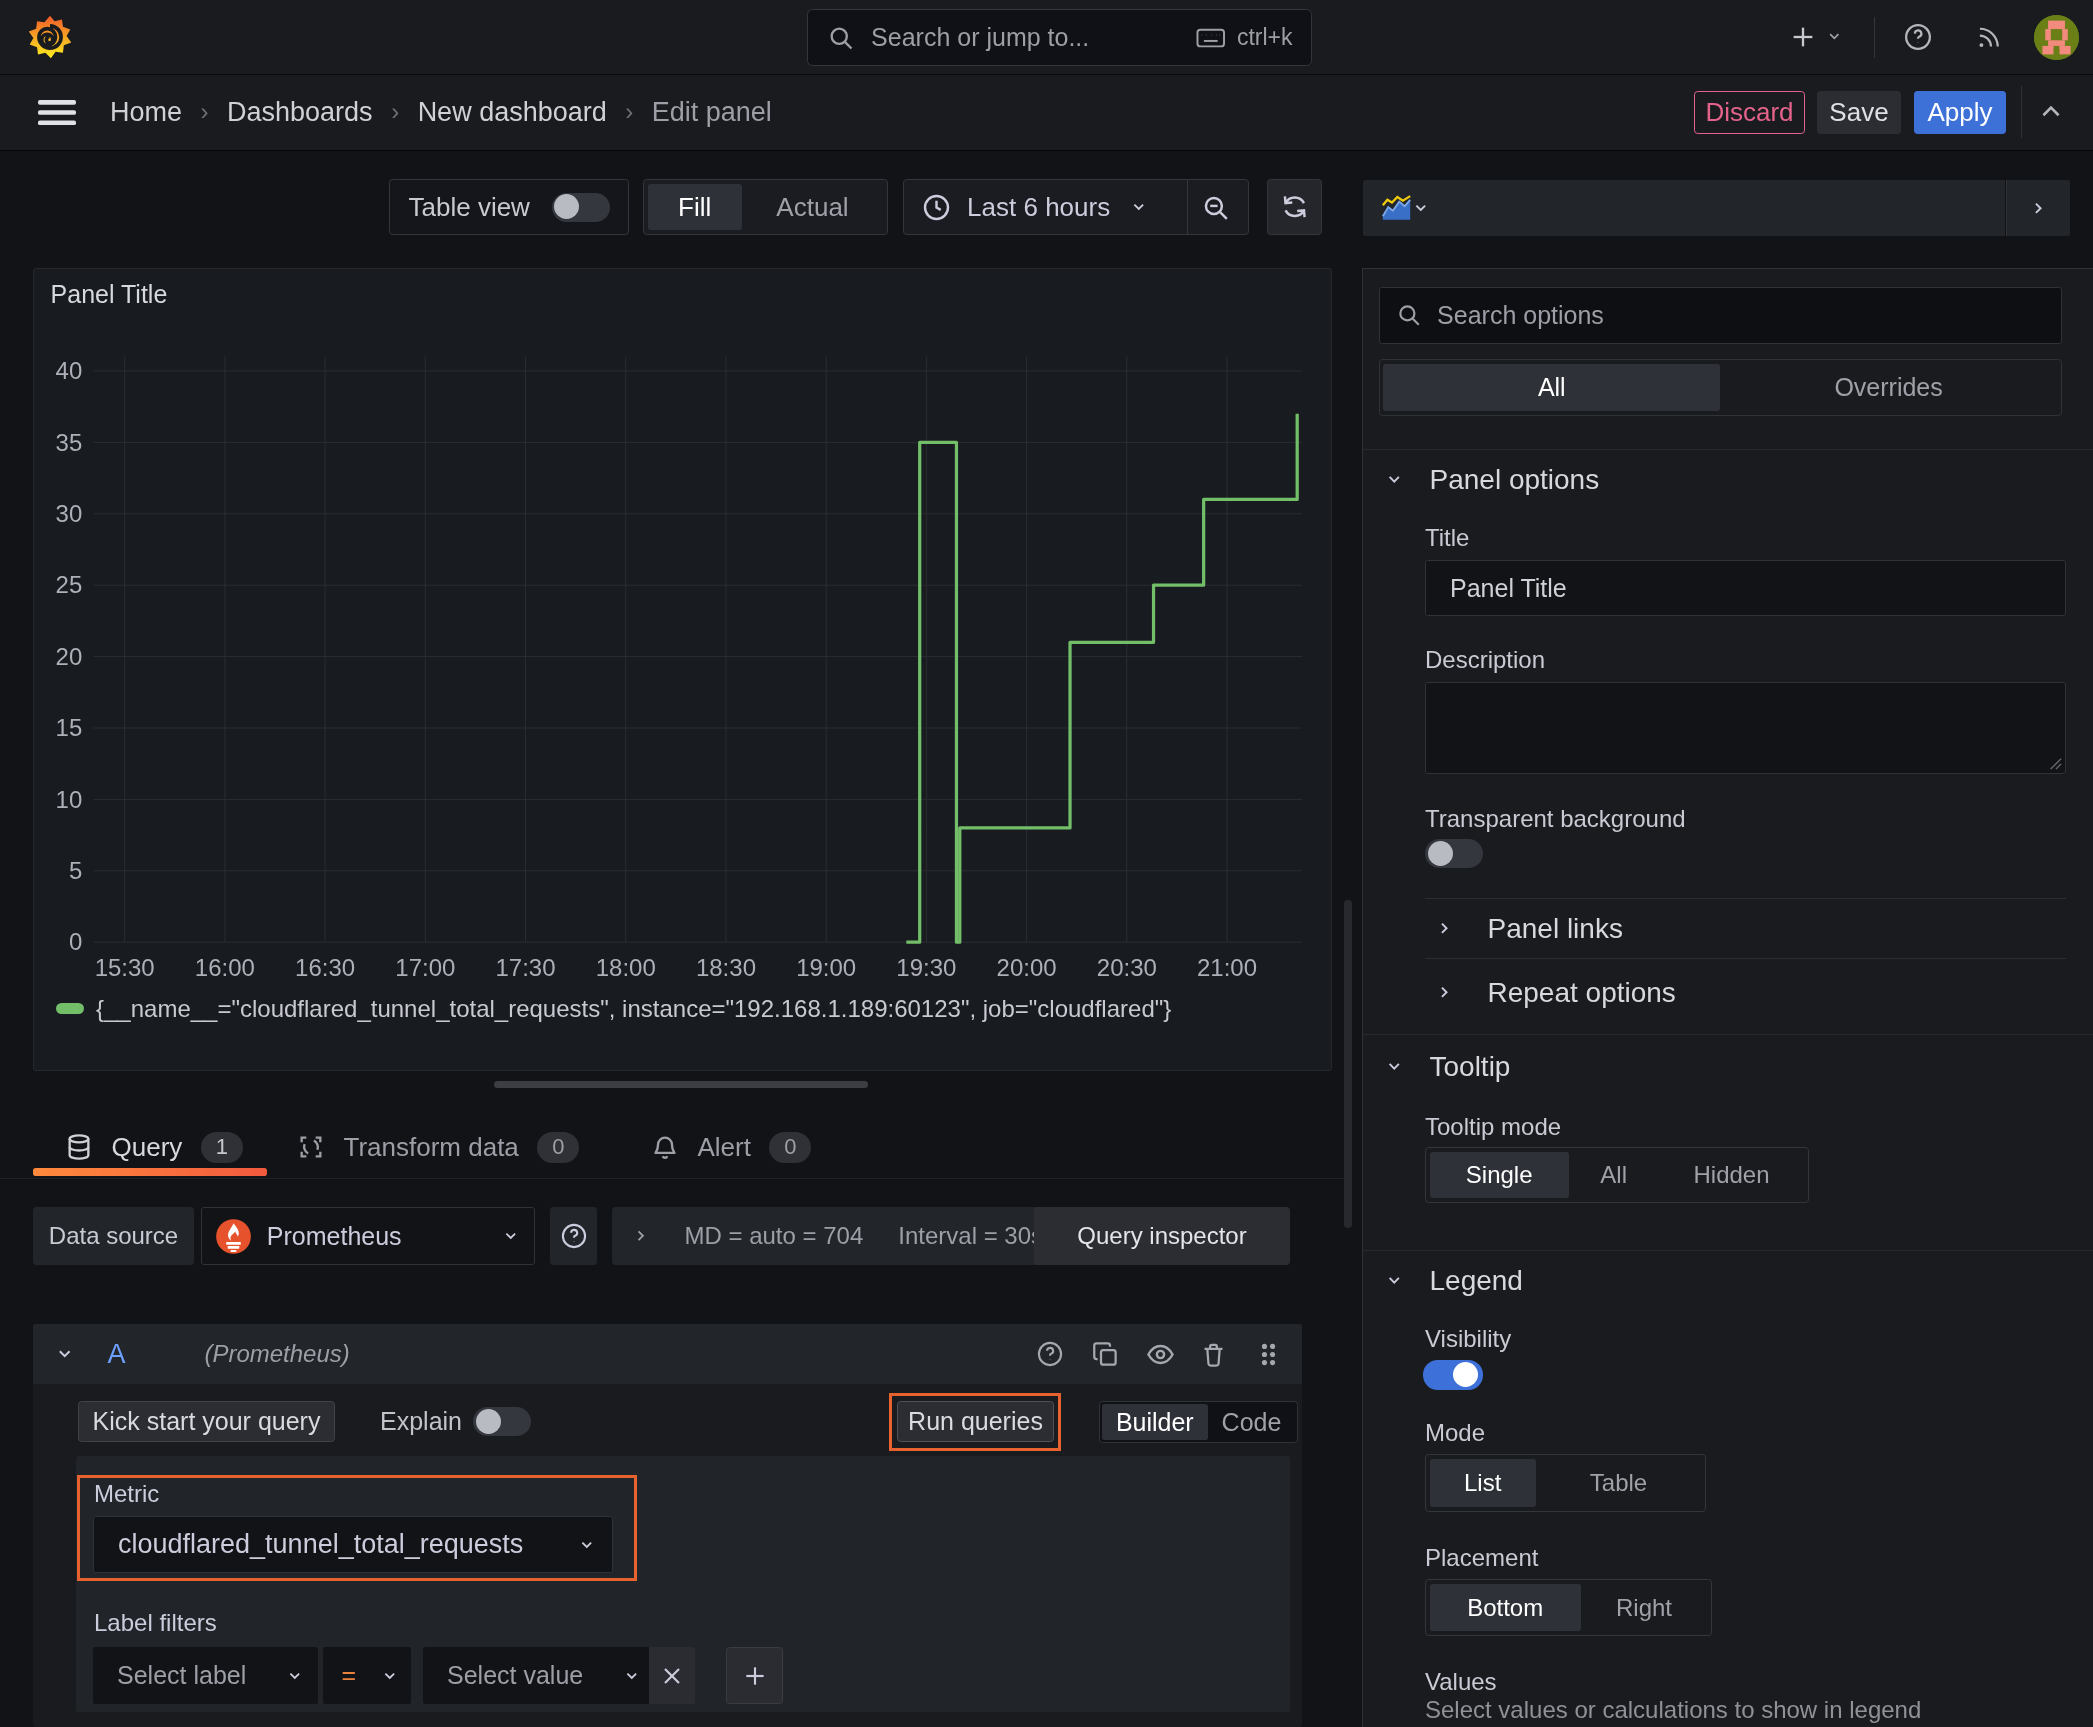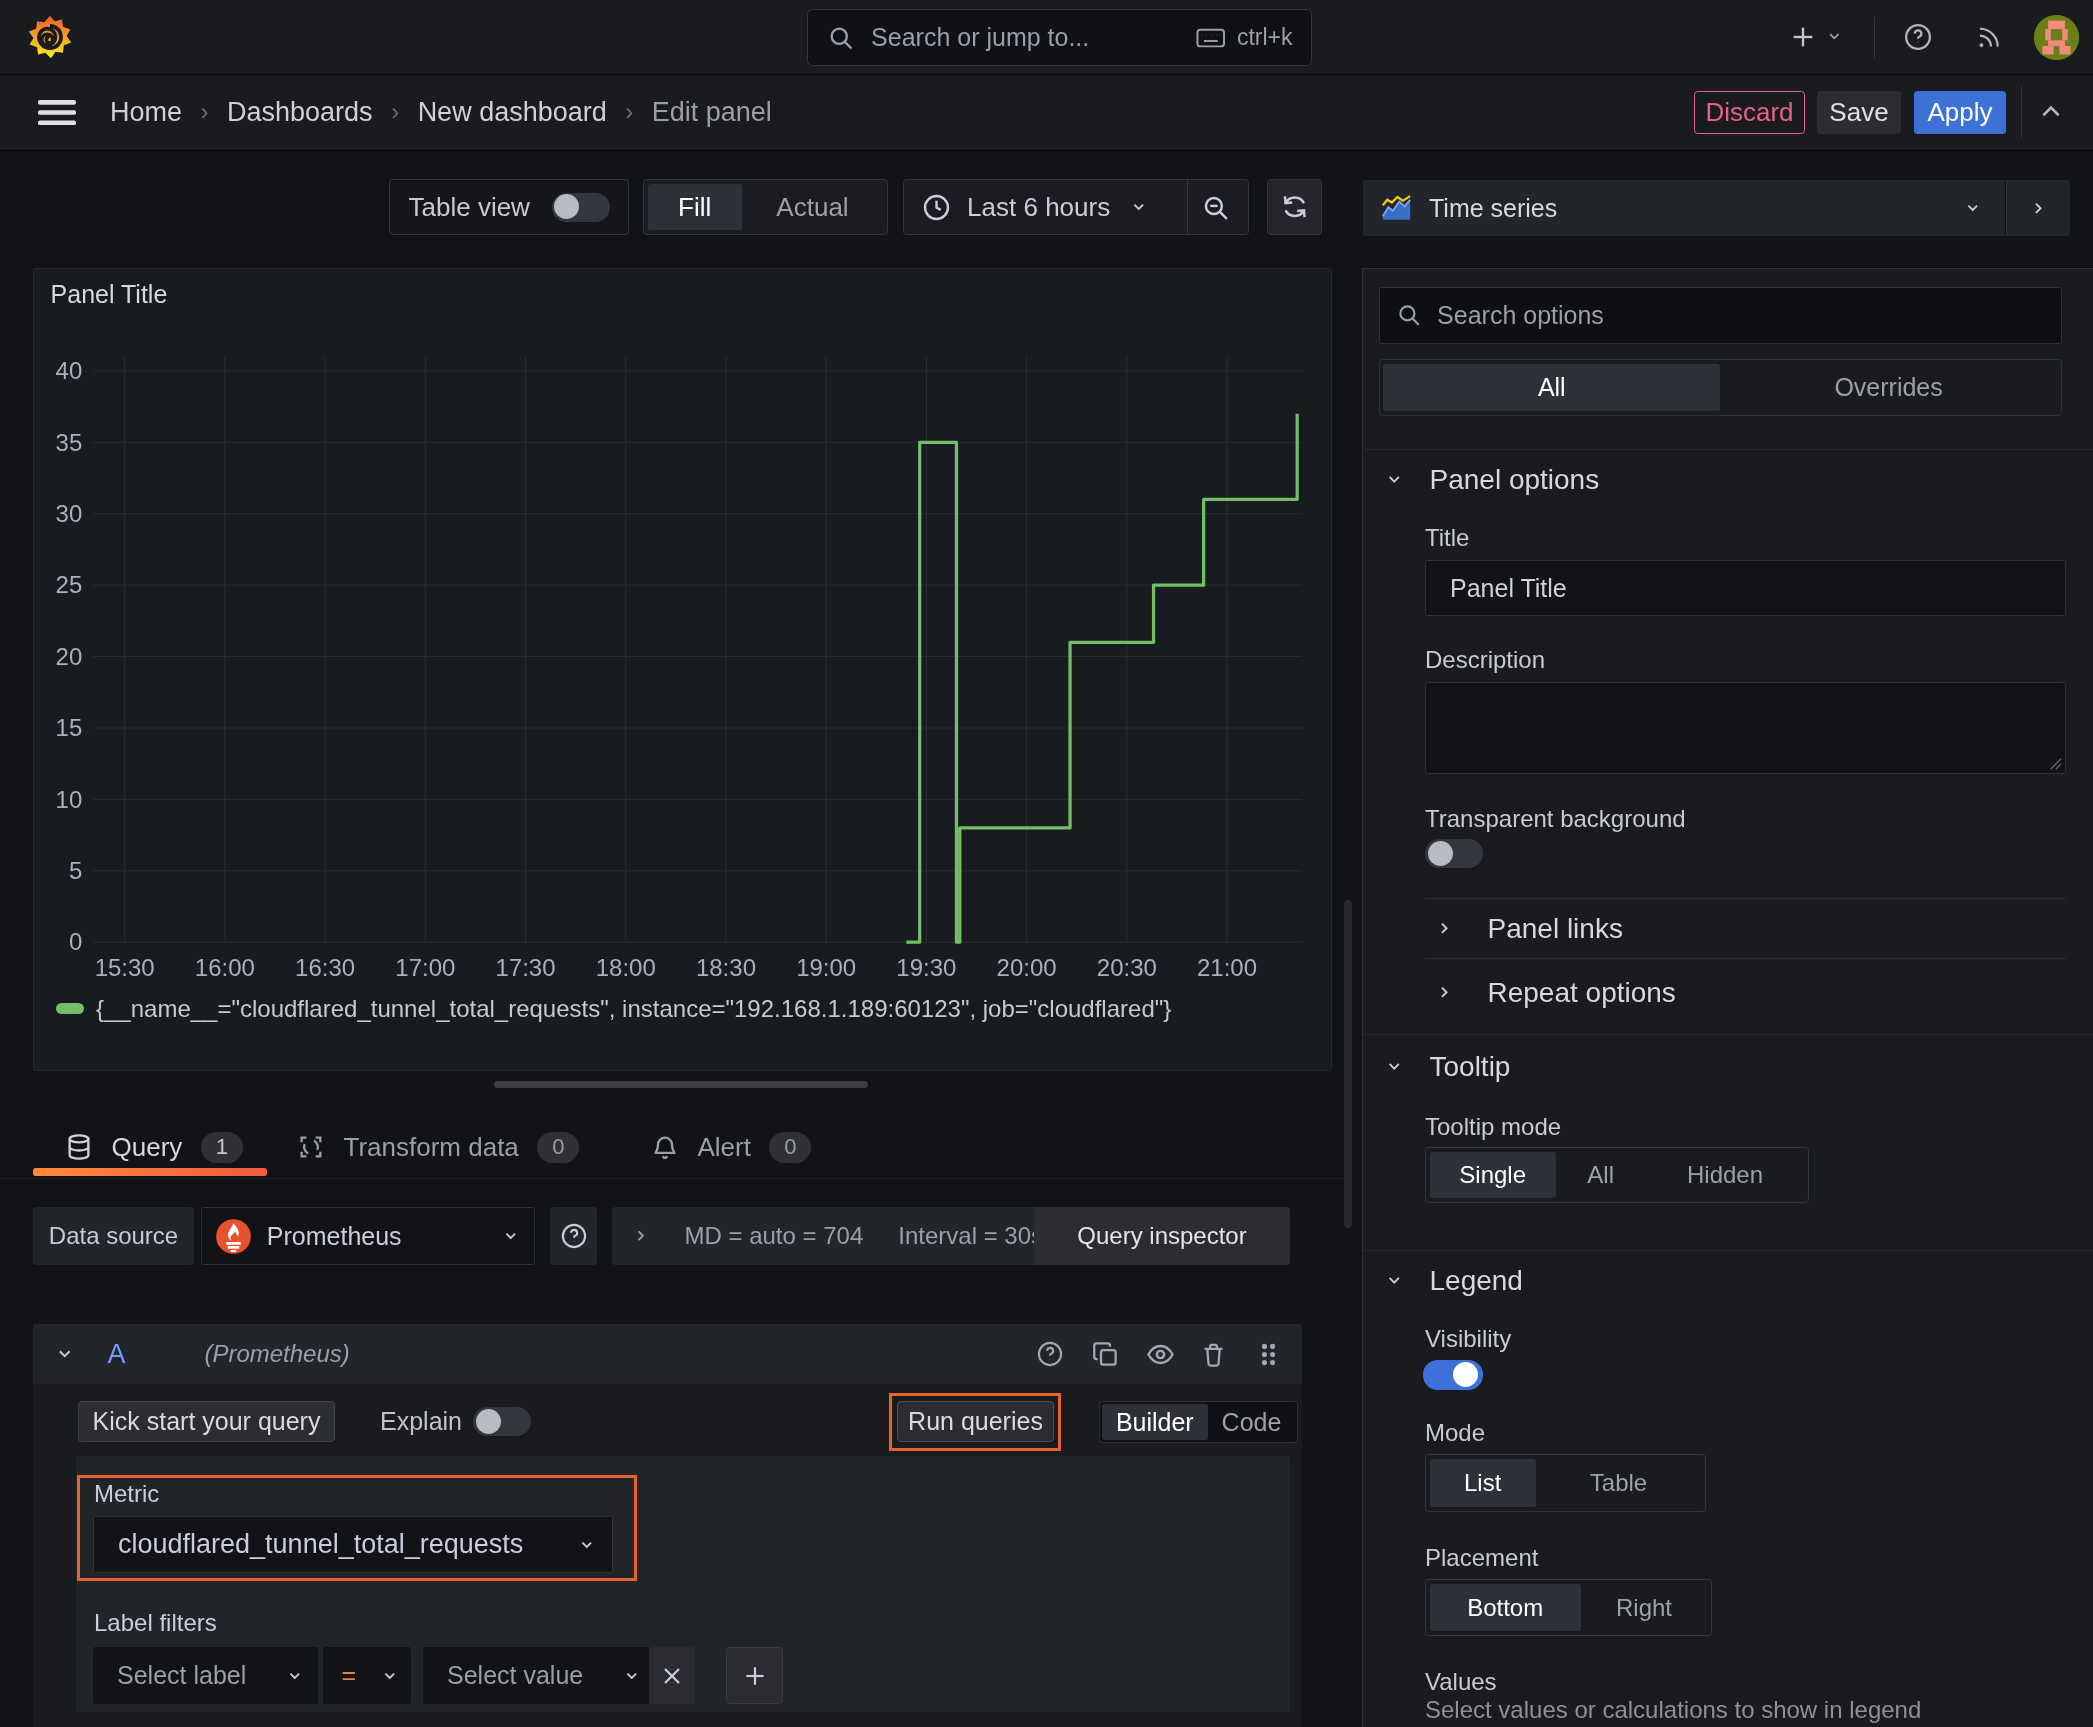--- a/index.html
+++ b/index.html
@@ -426,21 +426,20 @@
   <div class="abs" style="left:1344px;top:900px;width:8.3px;height:328px;border-radius:3.7px;background:#27292e;"></div>
 
   <div class="abs row" style="left:1363px;top:180px;width:642px;height:56px;background:#22262b;border-radius:2.8px 0 0 2.8px;">
     <span class="icon" style="margin-left:17.5px;">
       <svg width="31" height="28" viewBox="0 0 34 30">
           <path d="M2 24 L8 14 L13 18 L20 8 L26 13 L32 6 L32 28 L2 28 Z" fill="#3c78d8" opacity="0.9"></path>
           <path d="M2 24 L8 14 L13 18 L20 8 L26 13 L32 6" fill="none" stroke="#7ea9e8" stroke-width="2"></path>
           <path d="M2 12 L7 6 L12 9 L18 3 L24 7 L32 2" fill="none" stroke="#f2cc0c" stroke-width="2.5"></path>
         </svg>
     </span>
-    <span style="margin-left:17.5px;font-size:25px;color:#d8d9de;flex:1;">Time series</span>
     <span class="icon" style="margin-right:24px;color:#ccccdc;">
         <svg width="17.5" height="17.5" viewBox="0 0 24 24" fill="none" stroke="currentColor" stroke-width="2.5">
           <polyline points="6,9 12,15 18,9"></polyline>
         </svg>
       </span>
   </div>
   <div class="abs chip" style="left:2006px;top:180px;width:64px;height:56px;border-radius:0 2.8px 2.8px 0;border-left:0.9px solid #2f3338;">
     <span class="icon" style="color:#ccccdc;">
         <svg width="18.5" height="18.5" viewBox="0 0 24 24" fill="none" stroke="currentColor" stroke-width="2.5">
           <polyline points="9,6 15,12 9,18"></polyline>
@@ -512,21 +511,21 @@
     <div class="abs row" style="left:22px;top:782px;height:31px;">
       <span class="icon" style="color:#ccccdc;">
           <svg width="18.5" height="18.5" viewBox="0 0 24 24" fill="none" stroke="currentColor" stroke-width="2.5">
             <polyline points="6,9 12,15 18,9"></polyline>
           </svg>
         </span>
       <span class="sec-title" style="margin-left:26px;">Tooltip</span>
     </div>
     <span class="abs lbl" style="left:62px;top:844px;">Tooltip mode</span>
     <div class="abs seg-group" style="left:62px;top:878px;width:384px;height:56px;background:transparent;border-color:#33363b;">
-      <span class="seg on" style="width:126px;">Single</span>
+      <span class="seg on" style="width:139px;">Single</span>
       <span class="seg" style="width:90px;">All</span>
       <span class="seg" style="flex:1;">Hidden</span>
     </div>
     <div class="abs" style="left:0;top:981px;width:731px;height:0.9px;background:#26282d;"></div>
 
     <div class="abs row" style="left:22px;top:996px;height:31px;">
       <span class="icon" style="color:#ccccdc;">
           <svg width="18.5" height="18.5" viewBox="0 0 24 24" fill="none" stroke="currentColor" stroke-width="2.5">
             <polyline points="6,9 12,15 18,9"></polyline>
           </svg>

